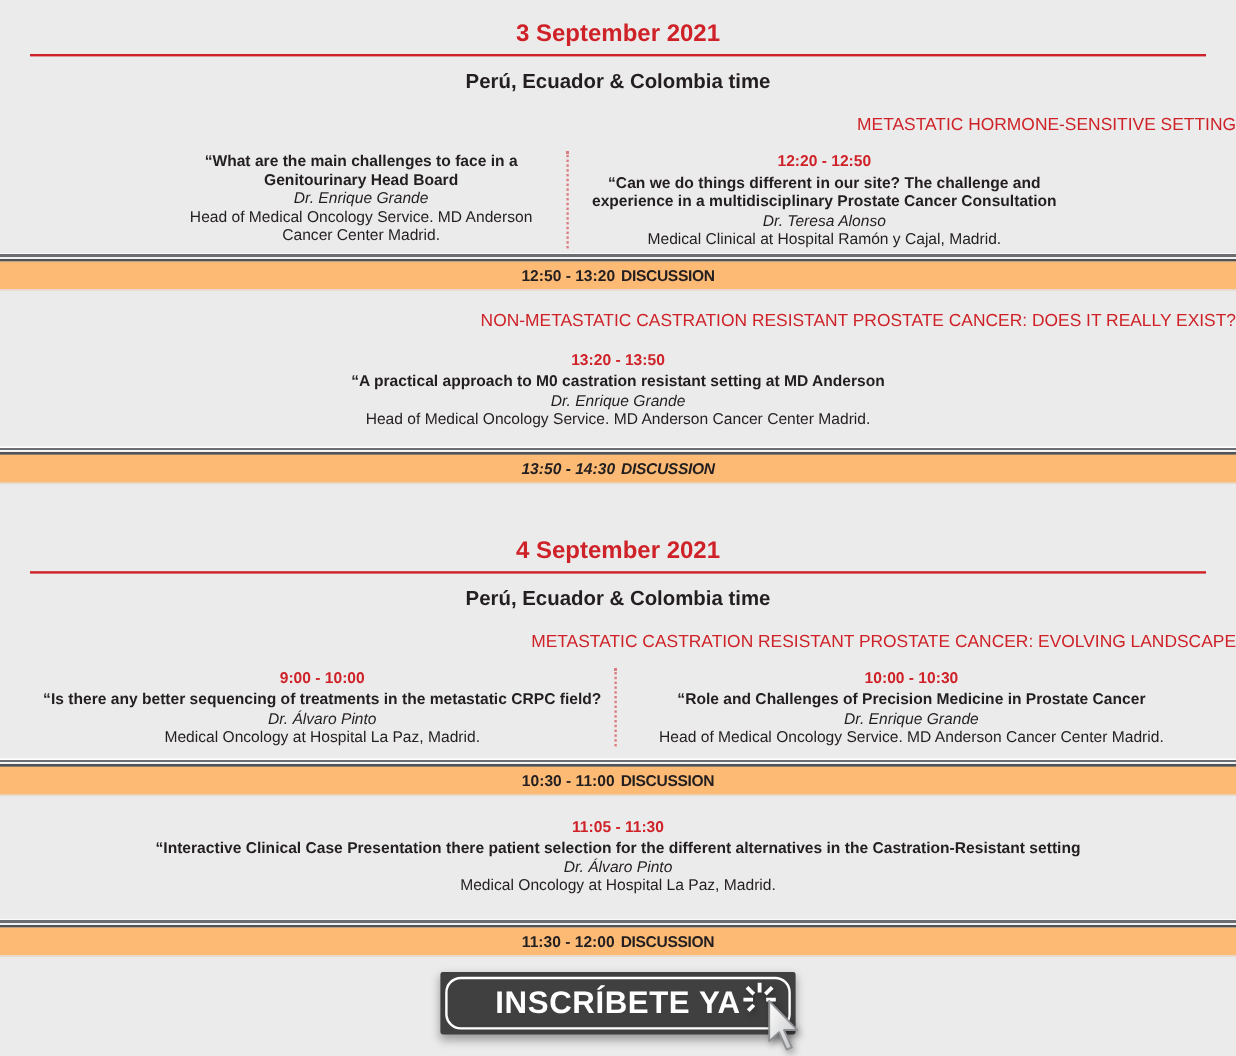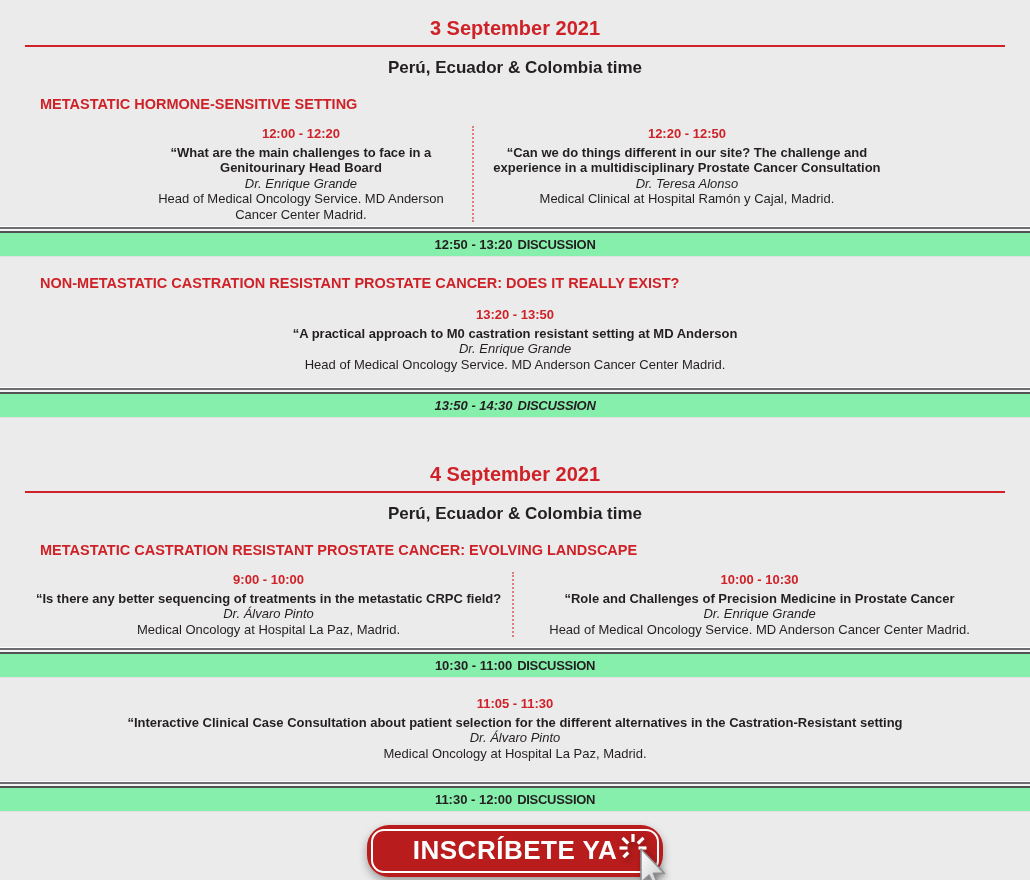--- a/index.html
+++ b/index.html
@@ -26,24 +26,24 @@
   }
   .timezone {
     margin-top:13px;
     text-align:center;
     font-size:17px;
     font-weight:700;
     line-height:16px;
   }
   .section-heading {
     margin-top:20px;
-    text-align:left;
+    text-align:right;
     color:#CE2228;
     font-size:14.5px;
-    font-weight:700;
+    font-weight:400;
     line-height:17px;
     padding-left:40px;
   }
   .cols { display:flex; align-items:stretch; }
   .cols-d1 { margin:13px 130px 0 130px; }
   .cols-d2 { margin:13px 25px 0 25px; }
   .cols-d1 .col-left { width:44.4%; }
   .cols-d2 .col-left { width:49.7%; }
   .col-right { flex:1; }
   .col { padding:0 10px; }
@@ -66,21 +66,21 @@
   .discussion { }
   .discussion-rule {
     height:7px;
     background:linear-gradient(to bottom,
       #ffffff 0 1px,
       #6D6E71 1px 3px,
       #F4F3F3 3px 5px,
       #515254 5px 7px);
   }
   .discussion-bar {
-    background:#86efac;
+    background:#fdba74;
     height:24px;
     display:flex;
     align-items:center;
     justify-content:center;
     font-size:13px;
     border-bottom:1px solid #E2E0E0;
   }
   .discussion-time { font-weight:700; margin-right:5px; }
   .discussion-label { font-weight:700; letter-spacing:-0.3px; }
   .disc-1 { margin-top:4px; }
@@ -92,23 +92,23 @@
 
   .cta-wrap {
     margin-top:13px;
     display:flex;
     justify-content:center;
   }
   .cta-button {
     position:relative;
     width:296px;
     height:52px;
-    background:#b91c1c;
+    background:#404040;
     border:none;
-    border-radius:22px;
+    border-radius:2px;
     box-shadow:0 4px 8px rgba(0,0,0,0.35);
     cursor:pointer;
     display:flex;
     align-items:center;
     justify-content:center;
   }
   .cta-button::before {
     content:"";
     position:absolute;
     inset:4px;
@@ -139,21 +139,20 @@
 
 <section>
   <h1 class="day-title">3 September 2021</h1>
   <div class="rule-red"></div>
   <p class="timezone">Perú, Ecuador &amp; Colombia time</p>
 
   <h2 class="section-heading">METASTATIC HORMONE-SENSITIVE SETTING</h2>
 
   <div class="cols cols-d1">
     <div class="col col-left session">
-      <div class="session-time">12:00 - 12:20</div>
       <div class="session-title">“What are the main challenges to face in a Genitourinary Head Board</div>
       <div class="session-speaker">Dr. Enrique Grande</div>
       <div class="session-affiliation">Head of Medical Oncology Service. MD Anderson Cancer Center Madrid.</div>
     </div>
     <div class="col-divider"></div>
     <div class="col col-right session">
       <div class="session-time">12:20 - 12:50</div>
       <div class="session-title">“Can we do things different in our site? The challenge and experience in a multidisciplinary Prostate Cancer Consultation</div>
       <div class="session-speaker">Dr. Teresa Alonso</div>
       <div class="session-affiliation">Medical Clinical at Hospital Ramón y Cajal, Madrid.</div>
@@ -212,21 +211,21 @@
   <div class="discussion disc-3">
     <div class="discussion-rule"></div>
     <div class="discussion-bar">
       <span class="discussion-time">10:30 - 11:00</span>
       <span class="discussion-label">DISCUSSION</span>
     </div>
   </div>
 
   <div class="session single-session m-top-18">
     <div class="session-time">11:05 - 11:30</div>
-    <div class="session-title">“Interactive Clinical Case Consultation about patient selection for the different alternatives in the Castration-Resistant setting</div>
+    <div class="session-title">“Interactive Clinical Case Presentation there patient selection for the different alternatives in the Castration-Resistant setting</div>
     <div class="session-speaker">Dr. Álvaro Pinto</div>
     <div class="session-affiliation">Medical Oncology at Hospital La Paz, Madrid.</div>
   </div>
 
   <div class="discussion disc-4">
     <div class="discussion-rule"></div>
     <div class="discussion-bar">
       <span class="discussion-time">11:30 - 12:00</span>
       <span class="discussion-label">DISCUSSION</span>
     </div>

